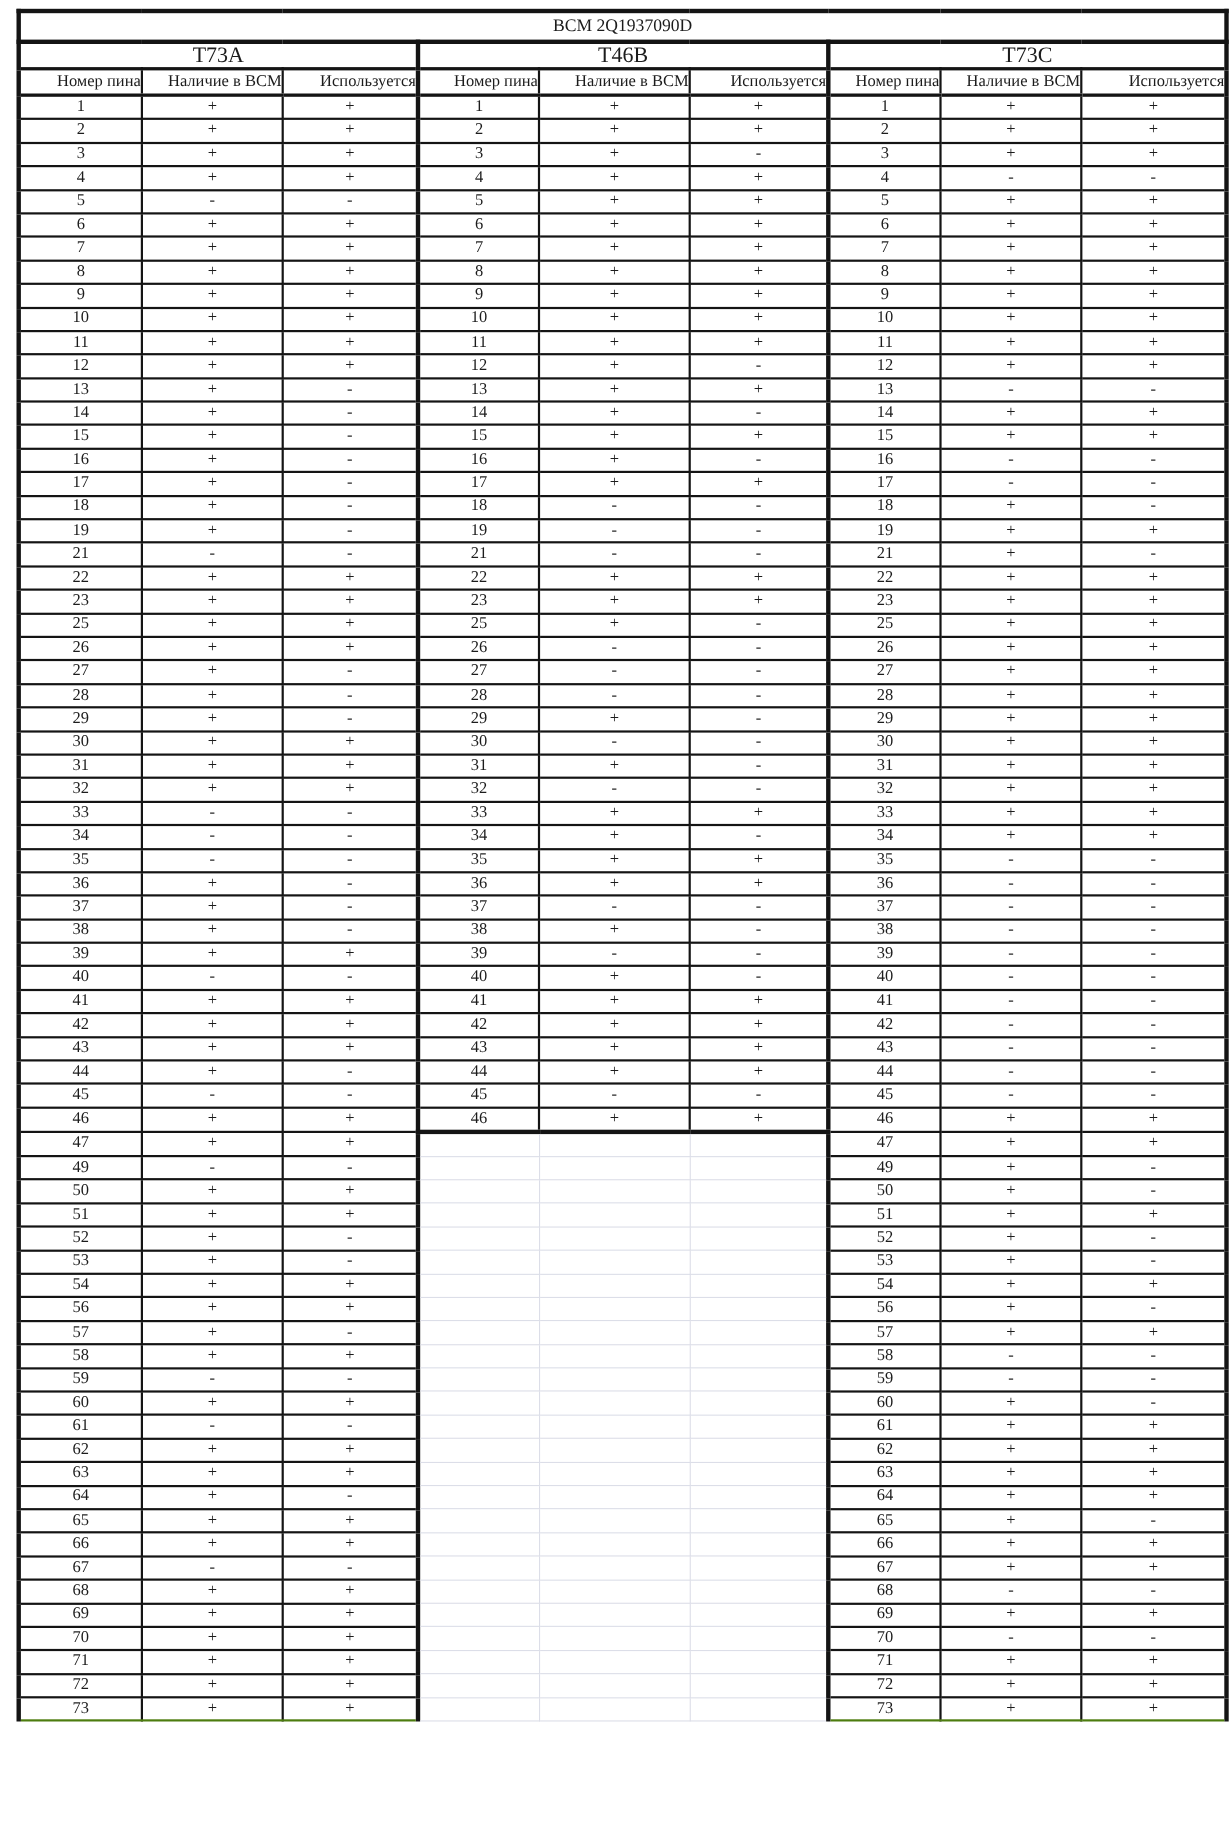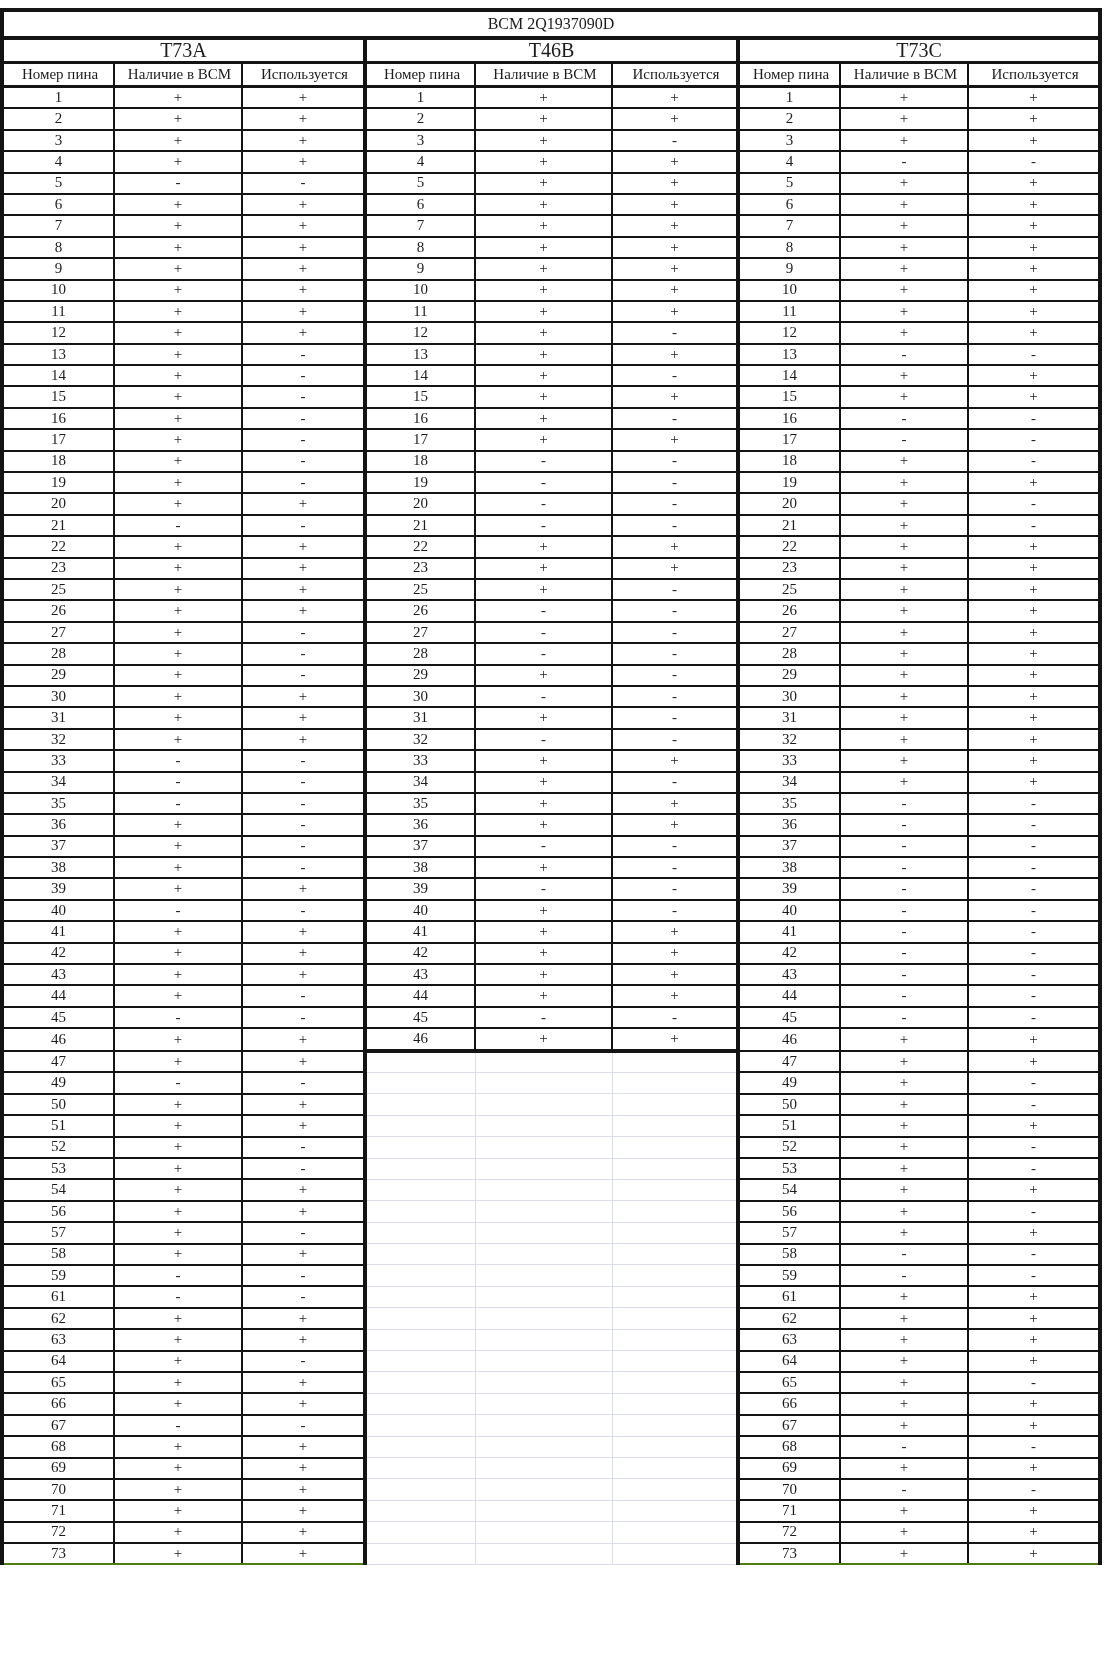--- a/index.html
+++ b/index.html
@@ -2,21 +2,21 @@
 <html><head>
 <meta charset="utf-8">
 <style>
   html,body{margin:0;padding:0;background:#ffffff;}
   body{
     width:1120px;height:1672px;
     font-family:"Liberation Serif","DejaVu Serif",serif;
     color:#1c1c1c;
     position:relative;
   }
-  .sheet{position:absolute;left:0;top:8px;}
+  .sheet{position:absolute;left:15px;top:8px;}
   table{
     border-collapse:collapse;
     table-layout:fixed;
     width:1102px;
   }
   td{
     border:2px solid #141414;
     text-align:center;
     font-size:15px;
     height:19.4px;
@@ -35,21 +35,21 @@
   
   .section-row td{
     border-bottom:3px solid #141414;
     height:21px;
     font-size:20px;
   }
   
   .head-row td{
     border-bottom:3px solid #141414;
     height:21px;
-    text-align:center;
+    text-align:right;
     padding-left:3px;
     font-size:15px;
   }
   .sec-left{border-left:4px solid #141414;}
   .outer-left{border-left:4px solid #141414;}
   .outer-right{border-right:4px solid #141414;}
   .sec-bottom{border-bottom:4px solid #141414;}
   .last-row{border-bottom:2px solid #4d7c0f;}
   
   td.ghost{border:1px solid #dcdee8;}
@@ -296,31 +296,20 @@
           <td>+</td>
           <td>-</td>
           <td class="sec-left">19</td>
           <td>-</td>
           <td>-</td>
           <td class="sec-left">19</td>
           <td>+</td>
           <td class="outer-right">+</td>
         </tr>
         <tr class="data-row">
-          <td class="outer-left">20</td>
-          <td>+</td>
-          <td>+</td>
-          <td class="sec-left">20</td>
-          <td>-</td>
-          <td>-</td>
-          <td class="sec-left">20</td>
-          <td>+</td>
-          <td class="outer-right">-</td>
-        </tr>
-        <tr class="data-row">
           <td class="outer-left">21</td>
           <td>-</td>
           <td>-</td>
           <td class="sec-left">21</td>
           <td>-</td>
           <td>-</td>
           <td class="sec-left">21</td>
           <td>+</td>
           <td class="outer-right">-</td>
         </tr>
@@ -700,20 +689,31 @@
         </tr>
         <tr class="data-row">
           <td class="outer-left">59</td>
           <td>-</td>
           <td>-</td>
           <td class="ghost sec-left"></td>
           <td class="ghost"></td>
           <td class="ghost"></td>
           <td class="sec-left">59</td>
           <td>-</td>
+          <td class="outer-right">-</td>
+        </tr>
+        <tr class="data-row">
+          <td class="outer-left">60</td>
+          <td>+</td>
+          <td>+</td>
+          <td class="ghost sec-left"></td>
+          <td class="ghost"></td>
+          <td class="ghost"></td>
+          <td class="sec-left">60</td>
+          <td>+</td>
           <td class="outer-right">-</td>
         </tr>
         <tr class="data-row">
           <td class="outer-left">61</td>
           <td>-</td>
           <td>-</td>
           <td class="ghost sec-left"></td>
           <td class="ghost"></td>
           <td class="ghost"></td>
           <td class="sec-left">61</td>

